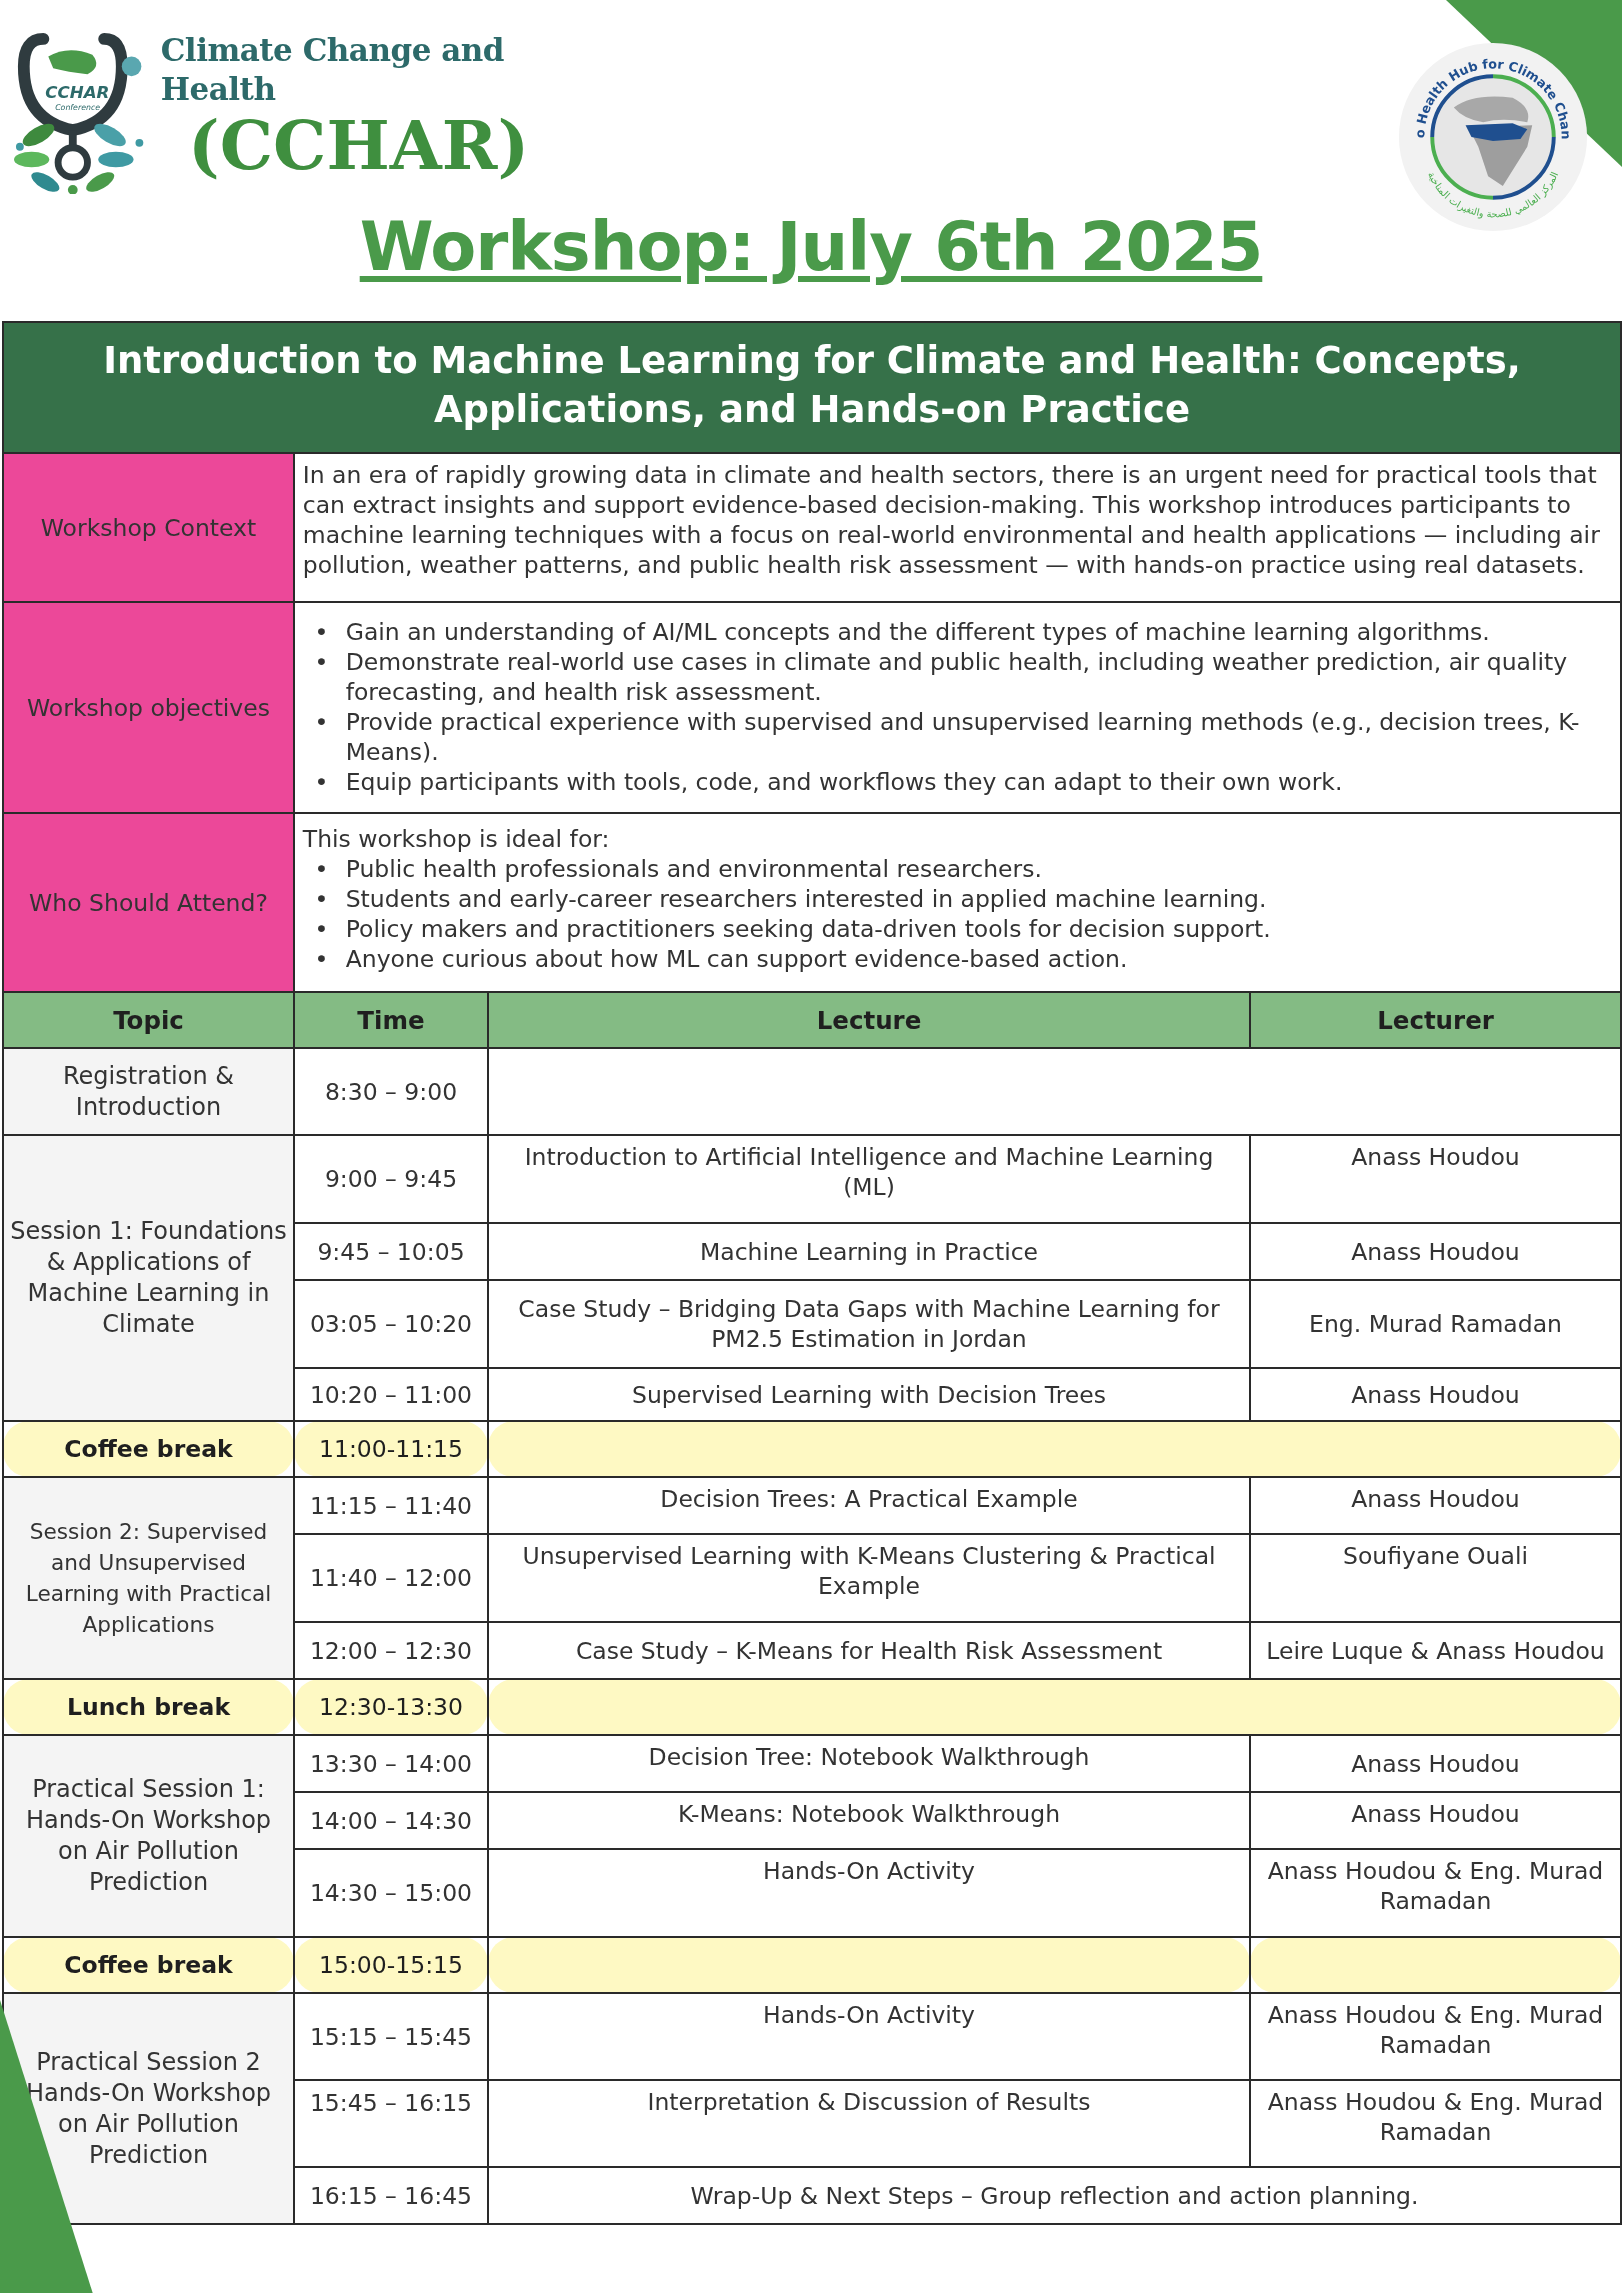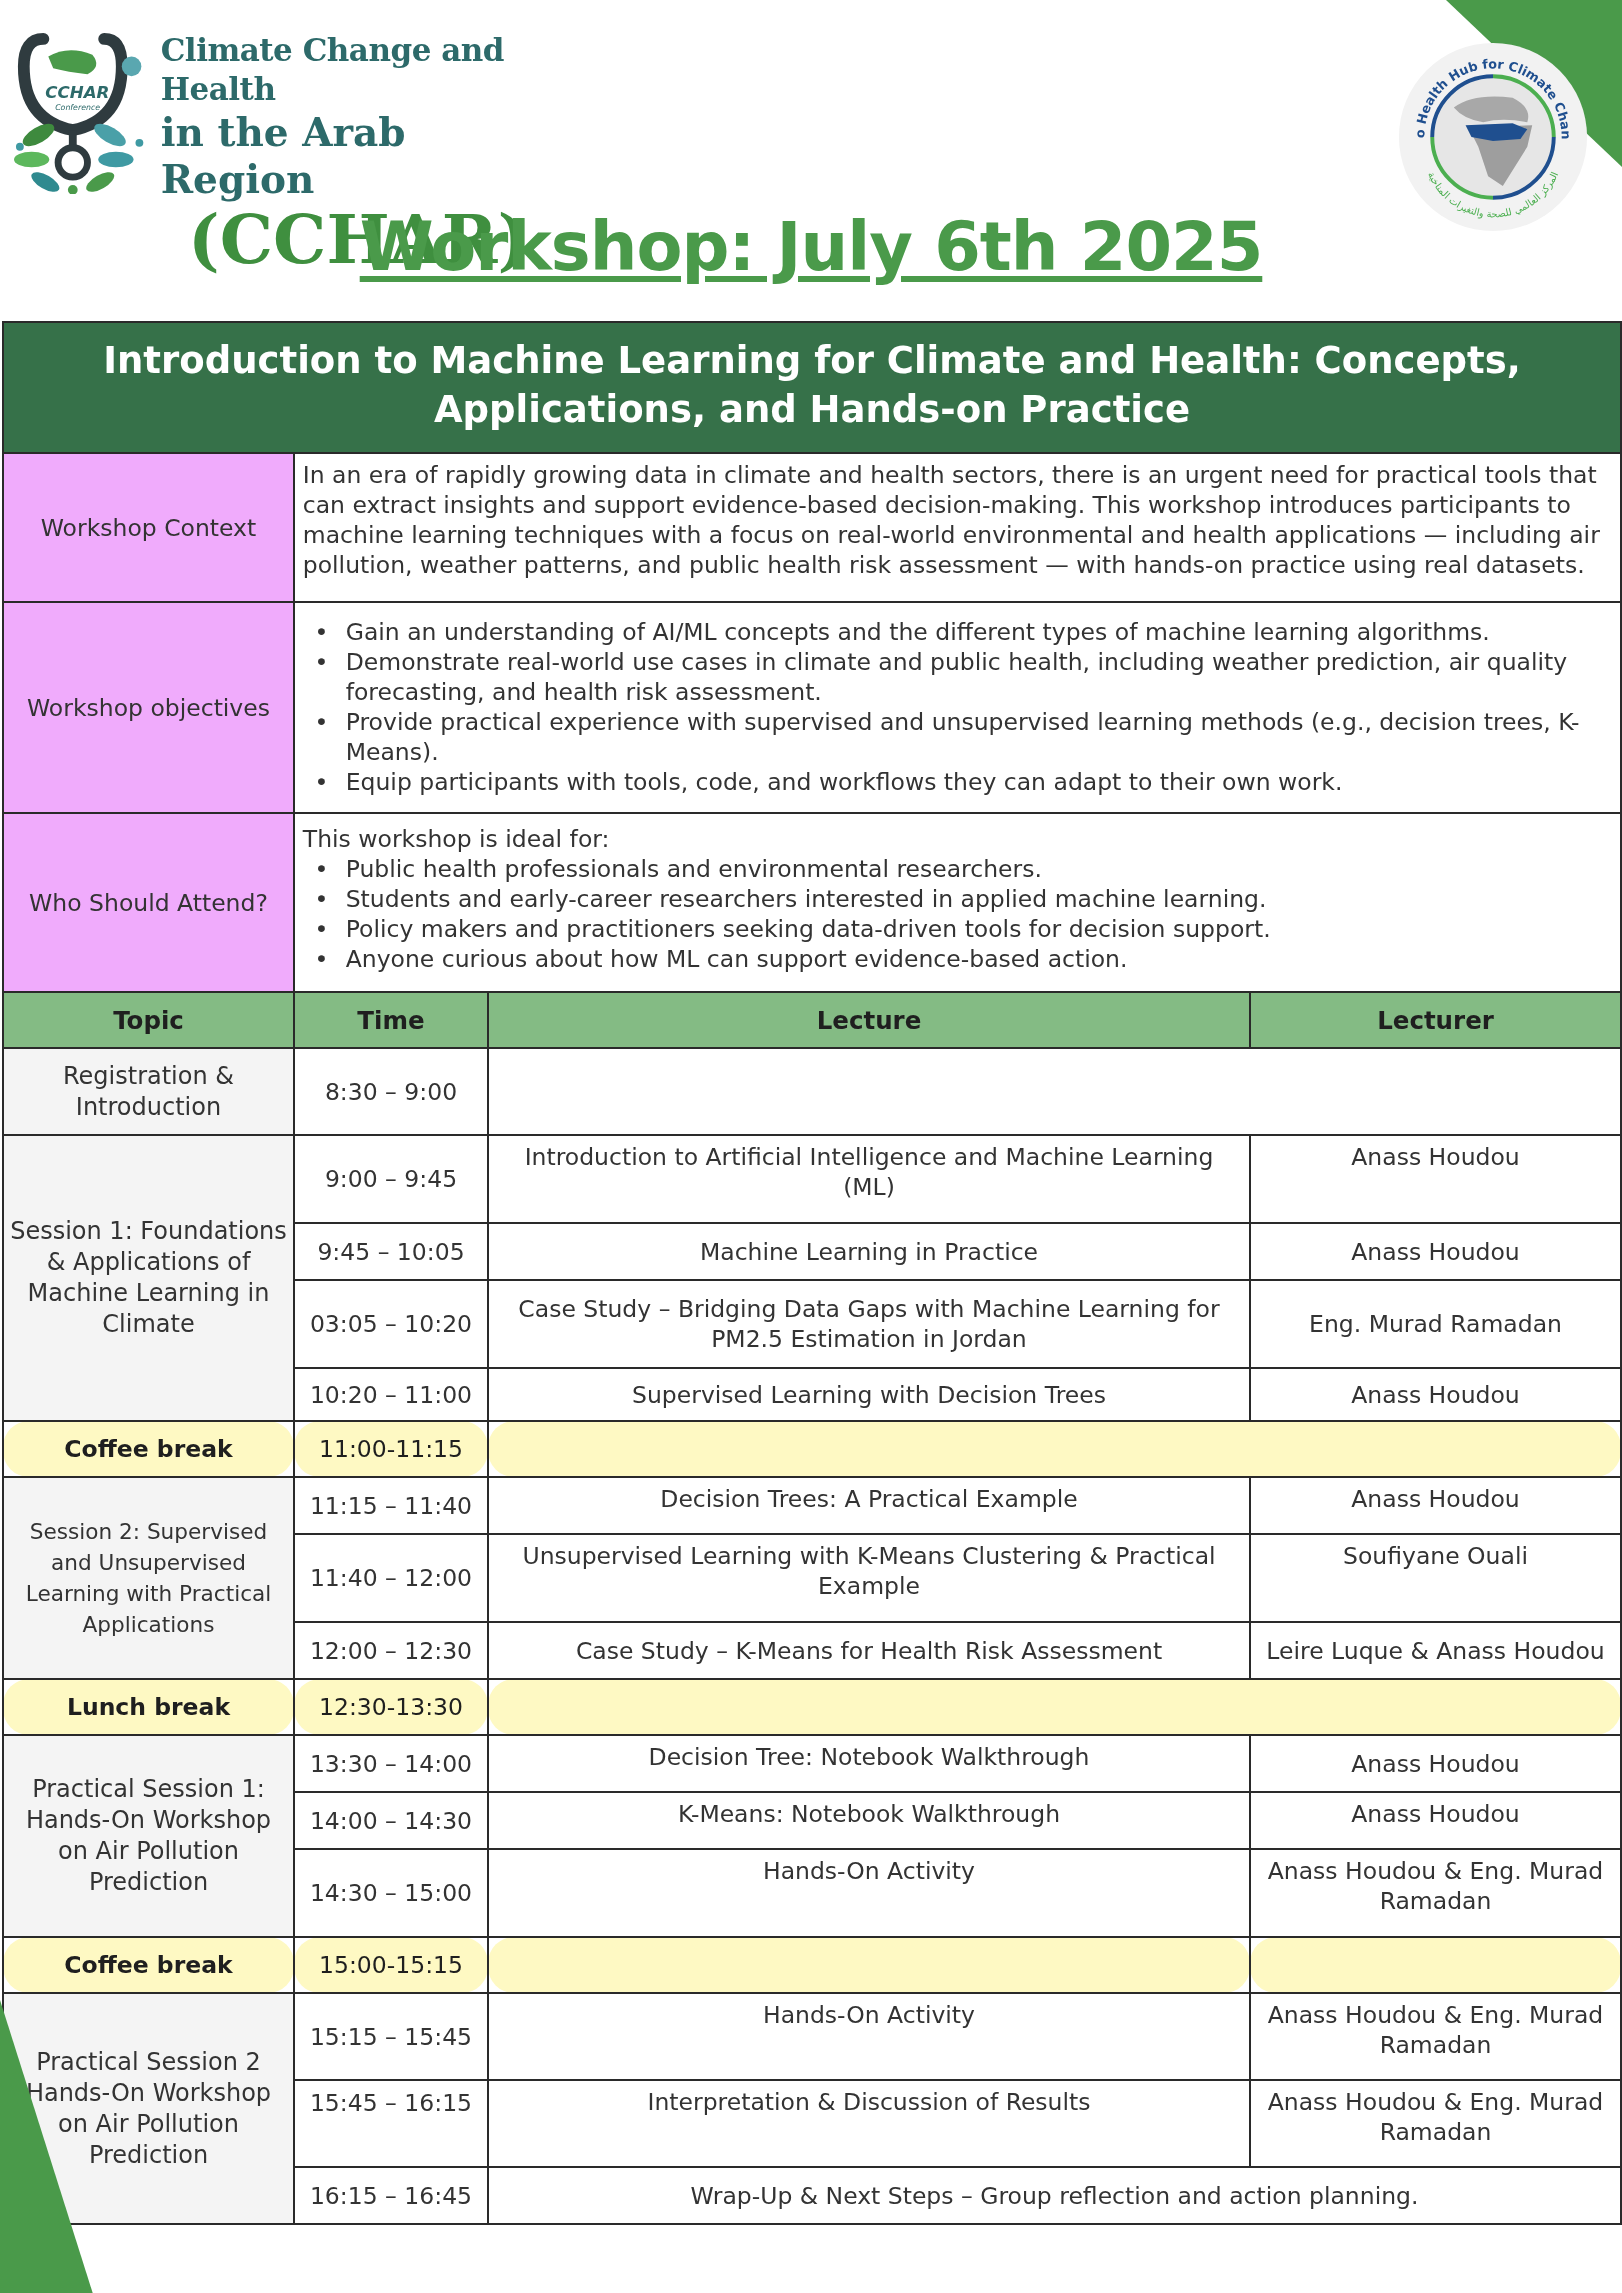--- a/index.html
+++ b/index.html
@@ -39,21 +39,21 @@
     position: absolute; left: 2px; top: 321px; width: 1618px;
     border-collapse: collapse; table-layout: fixed; padding-left: 8px;
   }
   .main-table td, .main-table th { border: 2.9px solid #2a2a2a; }
   .banner {
     background: #367149; color: #fff; text-align: center;
     font-weight: bold; font-size: 37px; line-height: 49px; padding: 11.8px 59px 17.6px;
     height: 131px;
   }
   .label-cell {
-    background: #f0abfc; text-align: center; font-size: 23.5px; color: #333;
+    background: #ec4899; text-align: center; font-size: 23.5px; color: #333;
     padding: 3.9px 5.9px; vertical-align: middle;
   }
   .content-cell { font-size: 23.5px; line-height: 30px; color: #333; padding: 5.9px 7.8px 5.9px 7.8px; vertical-align: top; }
   .bullets { list-style: none; margin-left: 3.9px; }
   .bullets li { position: relative; padding-left: 39px; }
   .bullets li::before {
     content: "\2022"; position: absolute; left: 7.8px; top: 0; font-size: 23.5px;
   }
 
   .hdr th {
@@ -93,21 +93,20 @@
     <ellipse cx="18" cy="135" rx="18" ry="8" fill="#5db85d"></ellipse>
     <ellipse cx="104" cy="135" rx="18" ry="8" fill="#3f9aa3"></ellipse>
     <ellipse cx="32" cy="158" rx="16" ry="7" fill="#2f8a8f" transform="rotate(30 32 158)"></ellipse>
     <ellipse cx="88" cy="158" rx="16" ry="7" fill="#4a9a4a" transform="rotate(-30 88 158)"></ellipse>
     <circle cx="60" cy="166" r="5" fill="#4a9a4a"></circle>
     <circle cx="6" cy="122" r="4" fill="#3f9aa3"></circle>
     <circle cx="128" cy="118" r="4" fill="#3f9aa3"></circle>
   </svg>
   <div class="logo-text">
     <div class="logo-line1">Climate Change and Health</div>
-    <div class="logo-line2">in the Arab Region</div>
     <div class="logo-line3">(CCHAR)</div>
   </div>
 </div>
 
 <svg class="logo-right" viewBox="0 0 200 200">
   <defs>
     <path id="ringTop" d="M 30 100 A 70 70 0 0 1 170 100"></path>
     <path id="ringBottom" d="M 28 110 A 72 72 0 0 0 172 110"></path>
   </defs>
   <circle cx="100" cy="100" r="96" fill="#f2f2f2"></circle>

